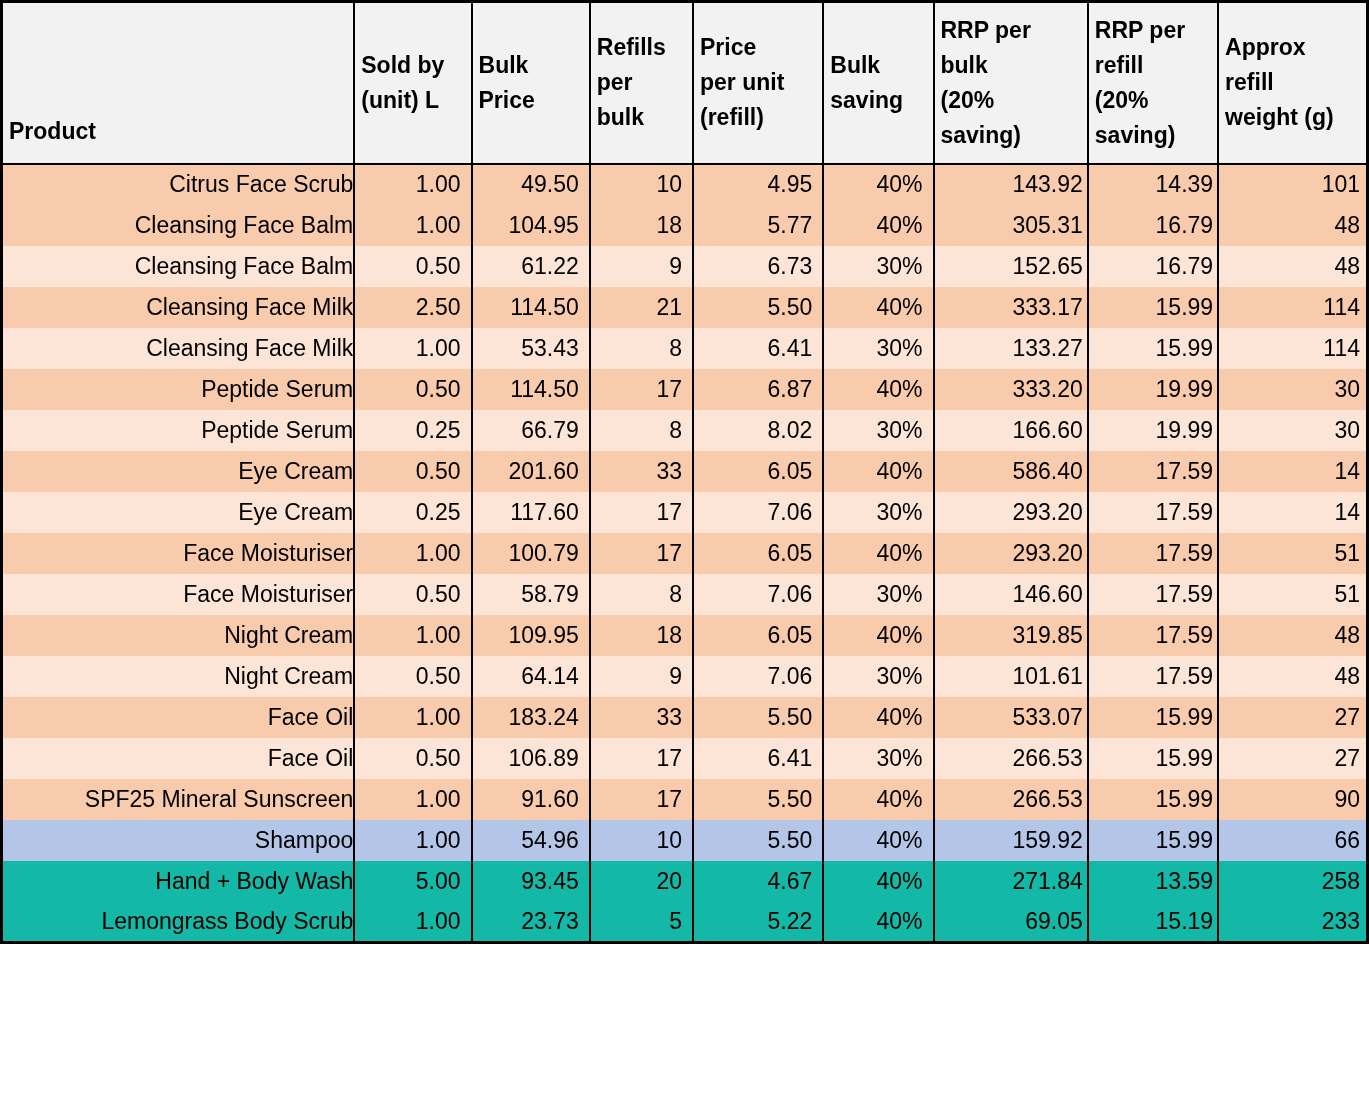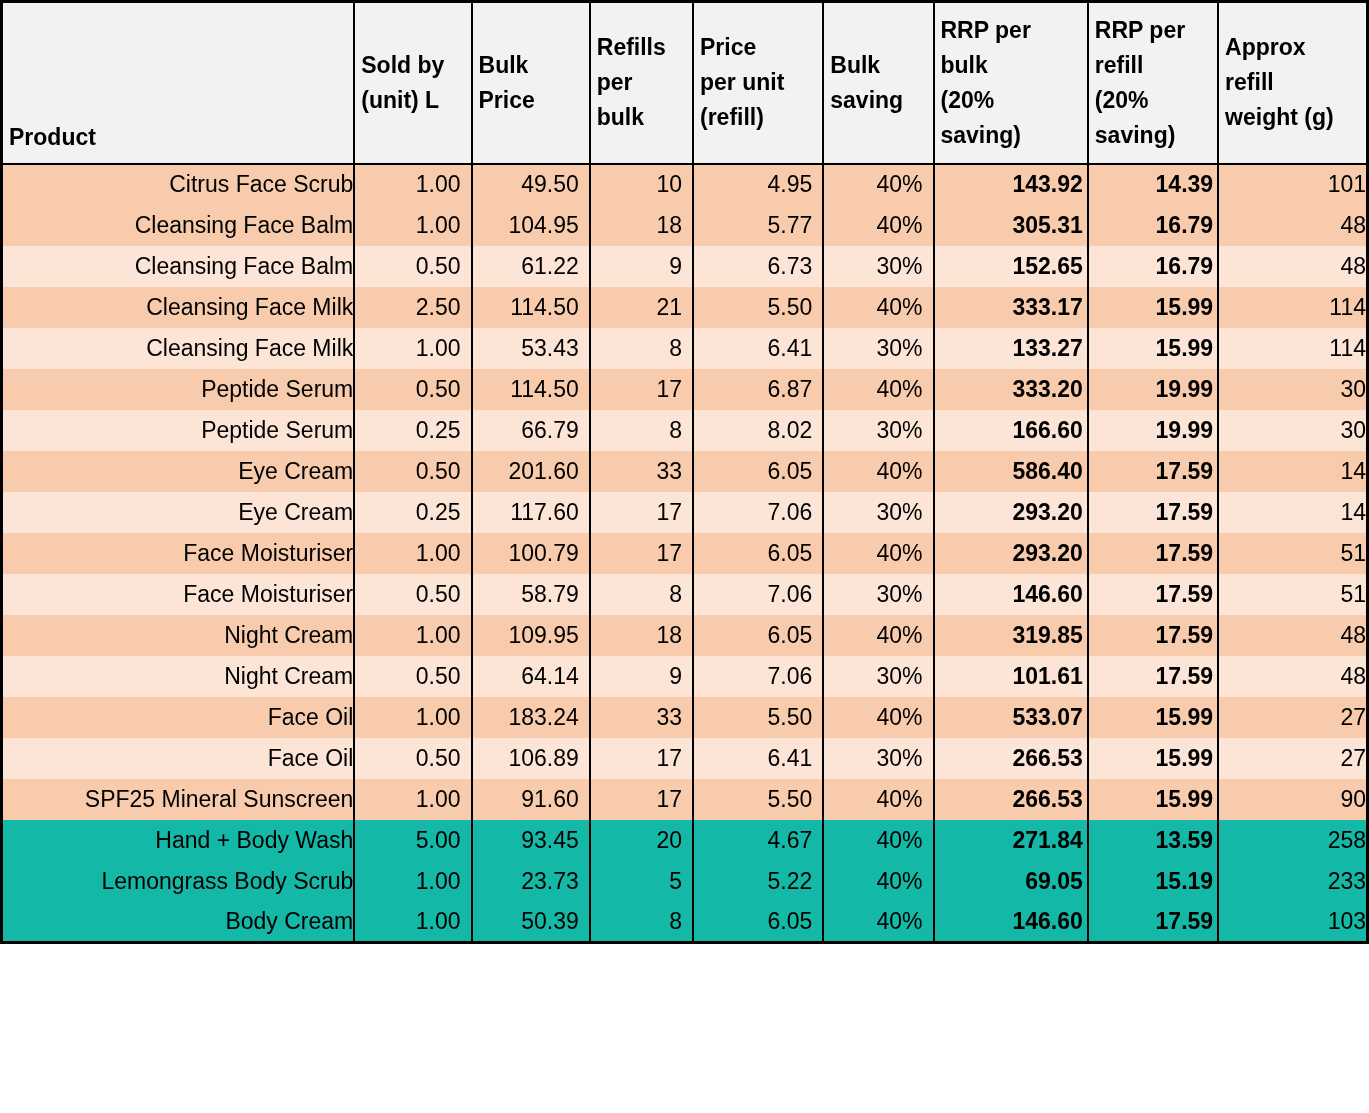--- a/index.html
+++ b/index.html
@@ -31,33 +31,33 @@
     line-height: 35px;
     text-align: left;
     vertical-align: middle;
     white-space: pre-line;
     height: 162px;
     padding: 2px 2px 2px 6px;
     border-bottom: 2px solid #000000;
   }
   thead th.c0 {
     vertical-align: bottom;
-    padding-bottom: 8px;
+    padding-bottom: 14px;
   }
   tbody td {
     font-size: 23px;
     height: 41px;
     padding: 0;
     vertical-align: middle;
   }
   tbody td.c0 { text-align: right;  padding-left: 7px; }
   tbody td.num { text-align: right; }
   tbody td.c1, tbody td.c2, tbody td.c3, tbody td.c4, tbody td.c5 { padding-right: 10px; }
-  tbody td.c6, tbody td.c7 { padding-right: 4px; font-weight: bold; }
-  tbody td.c8 { }
+  tbody td.c6, tbody td.c7 { padding-right: 4px; }
+  tbody td.c8 { padding-right: 6px; }
 
   tr.band-dark  td { background: #F8CBAD; }
   tr.band-light td { background: #FCE4D6; }
   tr.band-blue  td { background: #B4C6E7; }
   tr.band-green td { background: #14b8a6; }
 </style>
 </head>
 <body>
 
 <div id="sheet">
@@ -271,20 +271,31 @@
           <td class="c0">SPF25 Mineral Sunscreen</td>
           <td class="c1 num">1.00</td>
           <td class="c2 num">91.60</td>
           <td class="c3 num">17</td>
           <td class="c4 num">5.50</td>
           <td class="c5 num">40%</td>
           <td class="c6 num">266.53</td>
           <td class="c7 num">15.99</td>
           <td class="c8 num">90</td>
         </tr>
+        <tr class="band-blue">
+          <td class="c0">Shampoo</td>
+          <td class="c1 num">1.00</td>
+          <td class="c2 num">54.96</td>
+          <td class="c3 num">10</td>
+          <td class="c4 num">5.50</td>
+          <td class="c5 num">40%</td>
+          <td class="c6 num">159.92</td>
+          <td class="c7 num">15.99</td>
+          <td class="c8 num">66</td>
+        </tr>
         <tr class="band-green">
           <td class="c0">Hand + Body Wash</td>
           <td class="c1 num">5.00</td>
           <td class="c2 num">93.45</td>
           <td class="c3 num">20</td>
           <td class="c4 num">4.67</td>
           <td class="c5 num">40%</td>
           <td class="c6 num">271.84</td>
           <td class="c7 num">13.59</td>
           <td class="c8 num">258</td>
@@ -293,26 +304,15 @@
           <td class="c0">Lemongrass Body Scrub</td>
           <td class="c1 num">1.00</td>
           <td class="c2 num">23.73</td>
           <td class="c3 num">5</td>
           <td class="c4 num">5.22</td>
           <td class="c5 num">40%</td>
           <td class="c6 num">69.05</td>
           <td class="c7 num">15.19</td>
           <td class="c8 num">233</td>
         </tr>
-        <tr class="band-green">
-          <td class="c0">Body Cream</td>
-          <td class="c1 num">1.00</td>
-          <td class="c2 num">50.39</td>
-          <td class="c3 num">8</td>
-          <td class="c4 num">6.05</td>
-          <td class="c5 num">40%</td>
-          <td class="c6 num">146.60</td>
-          <td class="c7 num">17.59</td>
-          <td class="c8 num">103</td>
-        </tr>
       </tbody>
   </table>
 </div>
 
 </body></html>

